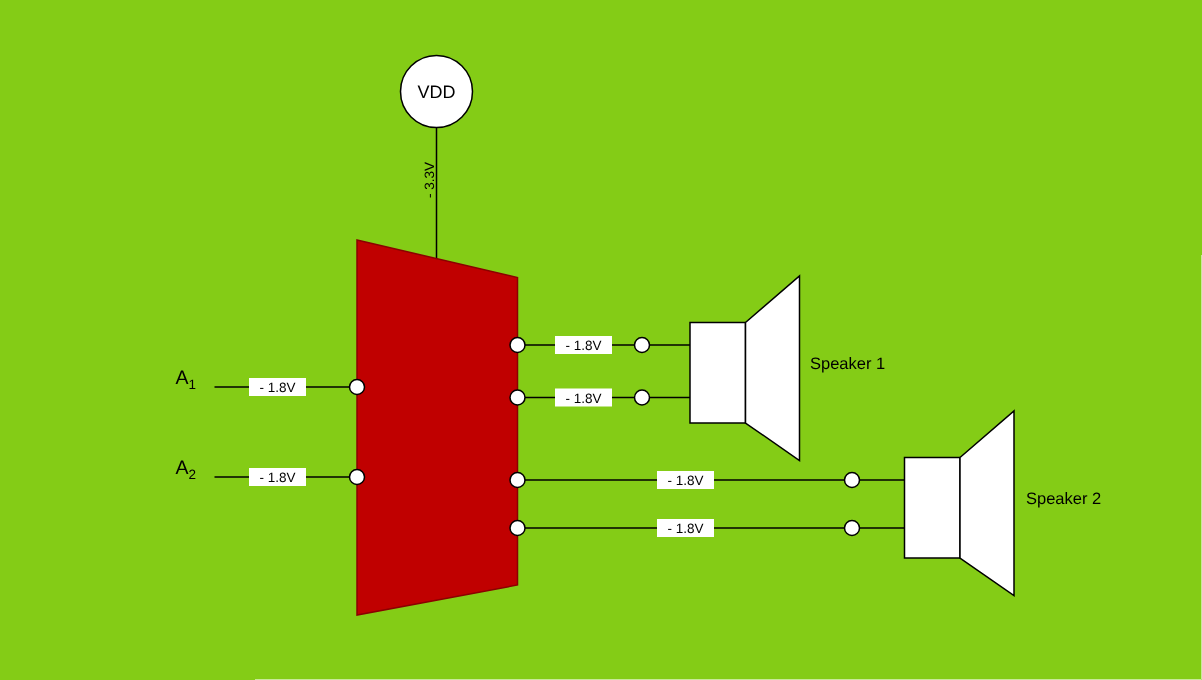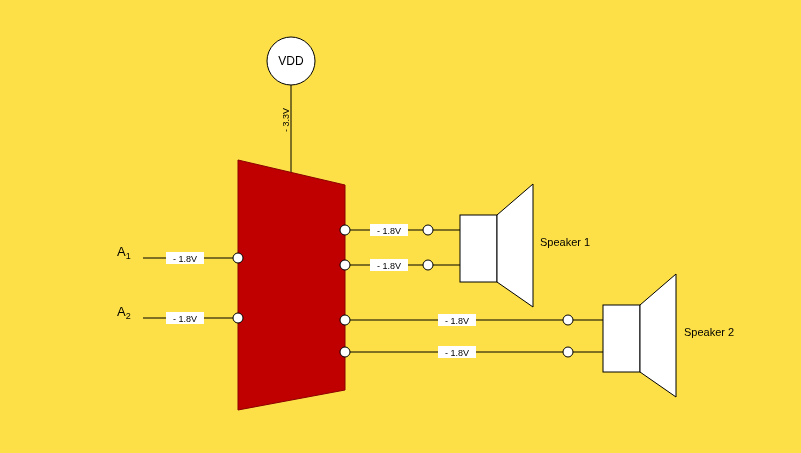--- a/index.html
+++ b/index.html
@@ -4,21 +4,21 @@
 <style>
   html, body {
     margin: 0;
     padding: 0;
     background: #ffffff;
   }
   #stage {
     position: relative;
     width: 801px;
     height: 453px;
-    background: #fde047;
+    background: #84cc16;
     overflow: hidden;
   }
   svg text {
     font-family: "Liberation Sans", "DejaVu Sans", sans-serif;
     fill: #000000;
   }
   .wire {
     stroke: #000000;
     stroke-width: 1;
     fill: none;

